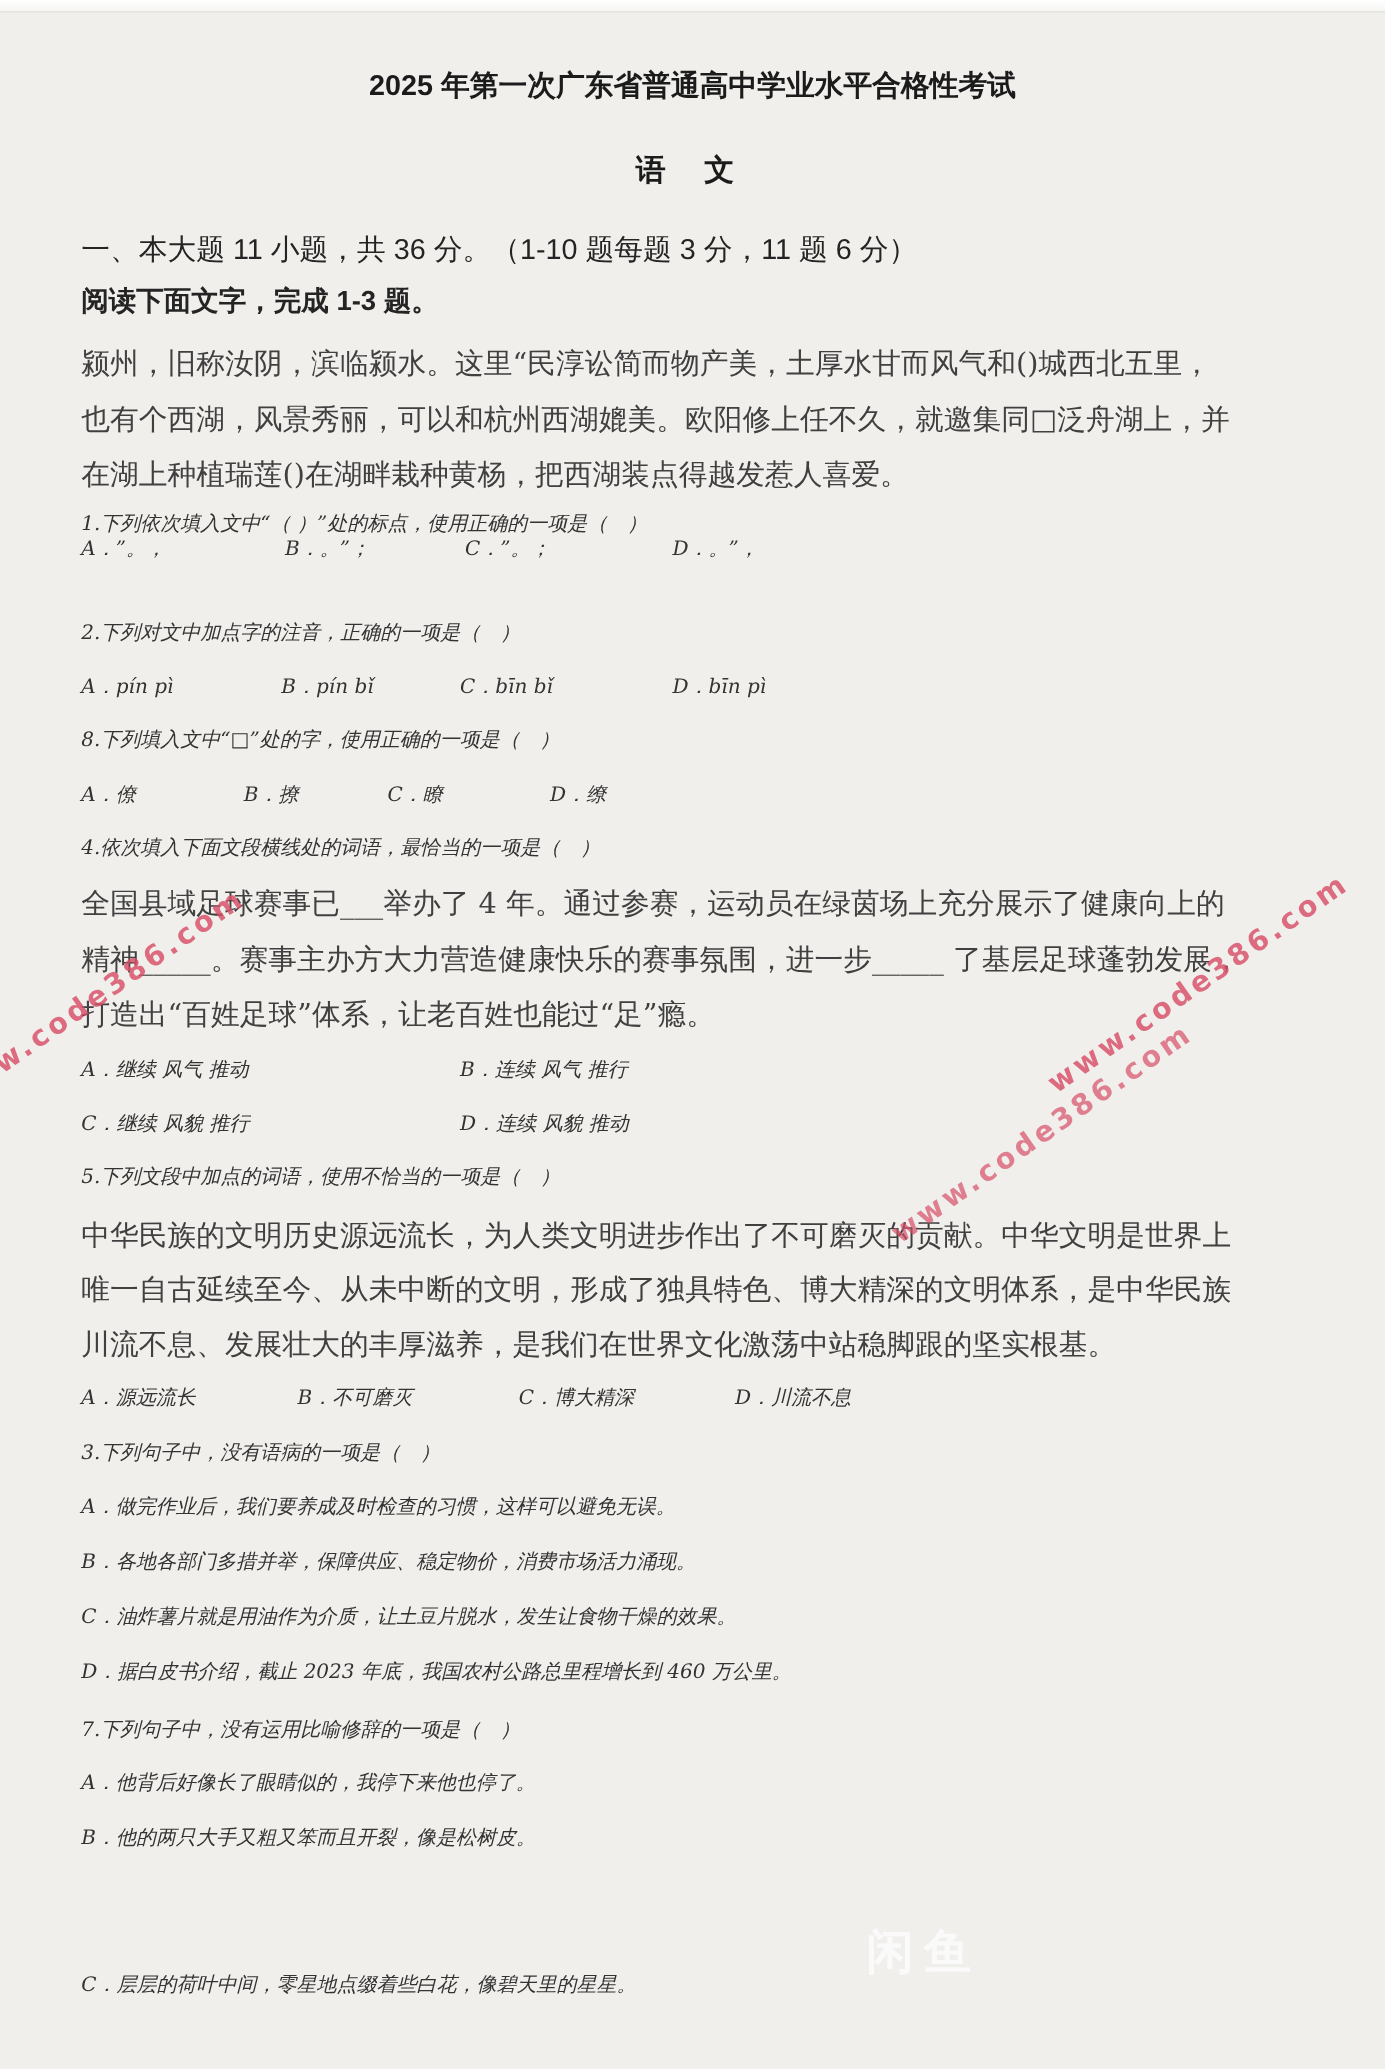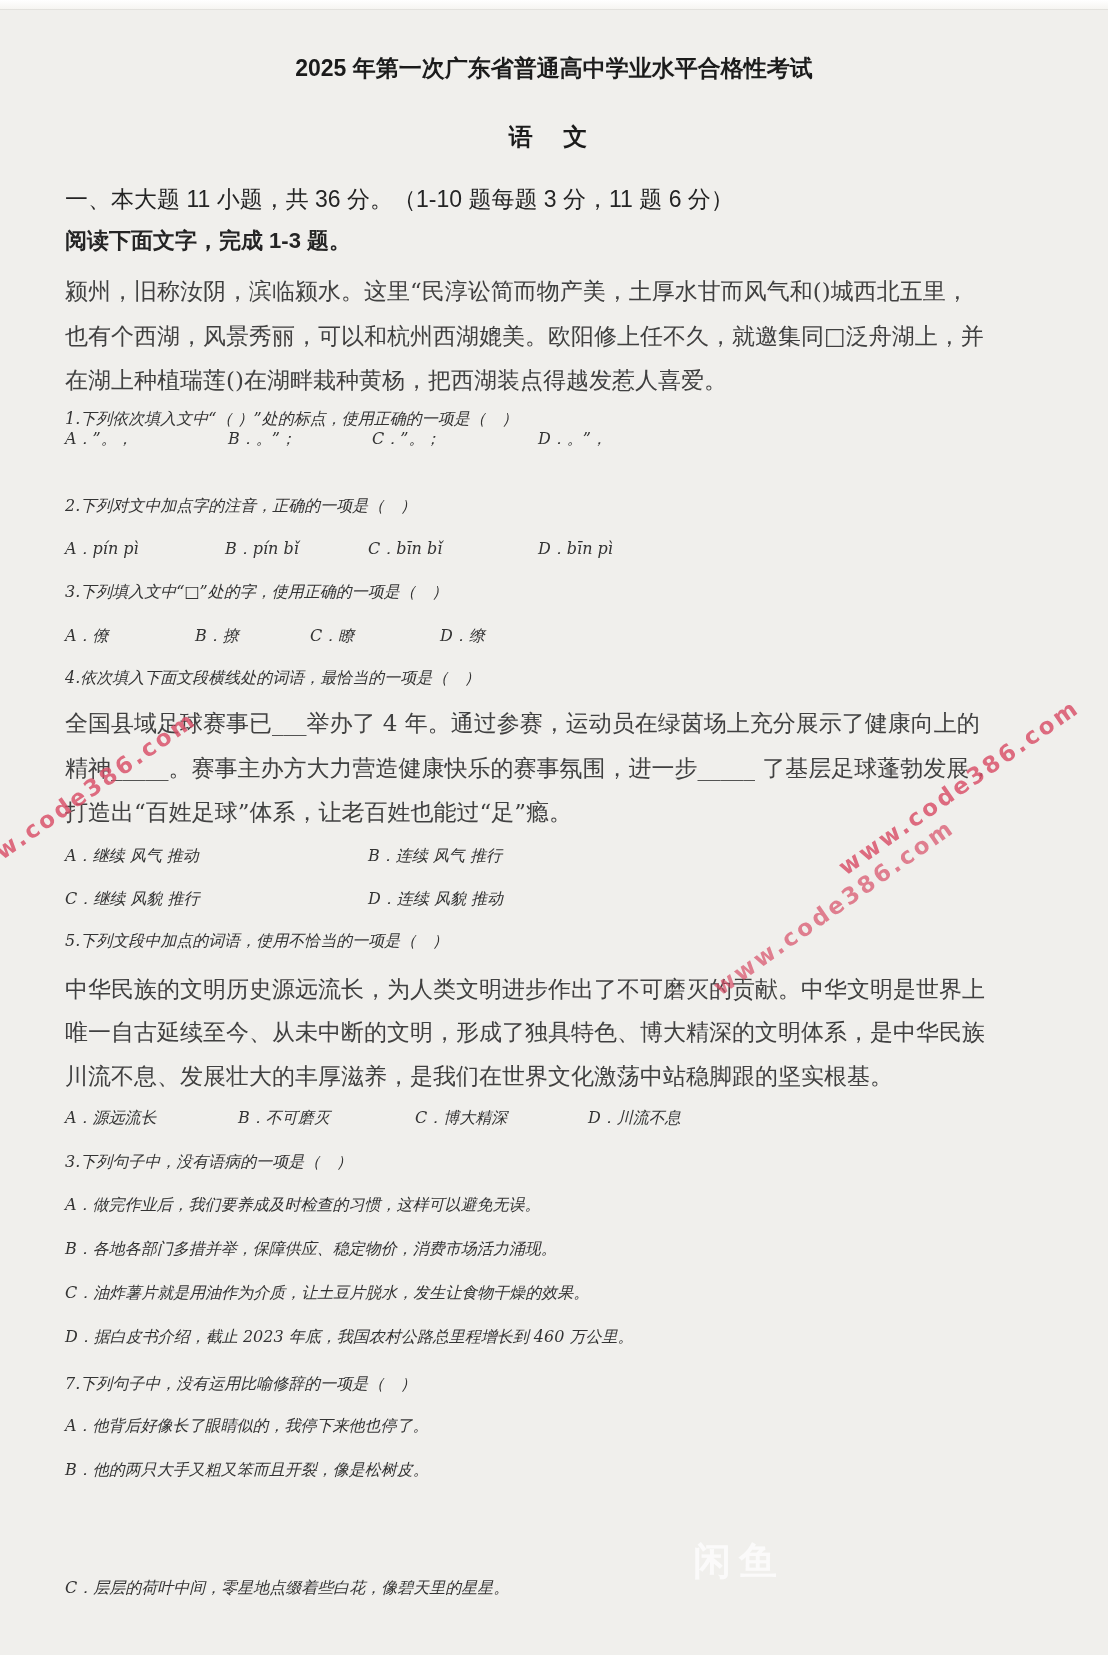--- a/index.html
+++ b/index.html
@@ -63,21 +63,21 @@
   <div class="line stem" style="top:397px">1.下列依次填入文中“（ ）”处的标点，使用正确的一项是（　）</div>
   <div class="line stem opts q1o" style="top:417px">
     <span>A．”。，</span><span>B．。”；</span><span>C．”。；</span><span>D．。”，</span>
   </div>
 
   <div class="line stem" style="top:484px">2.下列对文中加点字的注音，正确的一项是（　）</div>
   <div class="line stem opts q2o" style="top:527px">
     <span>A．pín pì</span><span>B．pín bǐ</span><span>C．bīn bǐ</span><span>D．bīn pì</span>
   </div>
 
-  <div class="line stem" style="top:570px">3.下列填入文中“□”处的字，使用正确的一项是（　）</div>
+  <div class="line stem" style="top:570px">8.下列填入文中“□”处的字，使用正确的一项是（　）</div>
   <div class="line stem opts q3o" style="top:614px">
     <span>A．僚</span><span>B．撩</span><span>C．瞭</span><span>D．缭</span>
   </div>
 
   <div class="line stem" style="top:656px">4.依次填入下面文段横线处的词语，最恰当的一项是（　）</div>
   <div class="line kai" style="top:701px">全国县域足球赛事已___举办了 4 年。通过参赛，运动员在绿茵场上充分展示了健康向上的</div>
   <div class="line kai" style="top:746px">精神_____。赛事主办方大力营造健康快乐的赛事氛围，进一步_____ 了基层足球蓬勃发展，</div>
   <div class="line kai" style="top:790px">打造出“百姓足球”体系，让老百姓也能过“足”瘾。</div>
   <div class="line stem opts q4o" style="top:834px">
     <span>A．继续 风气 推动</span><span>B．连续 风气 推行</span>

